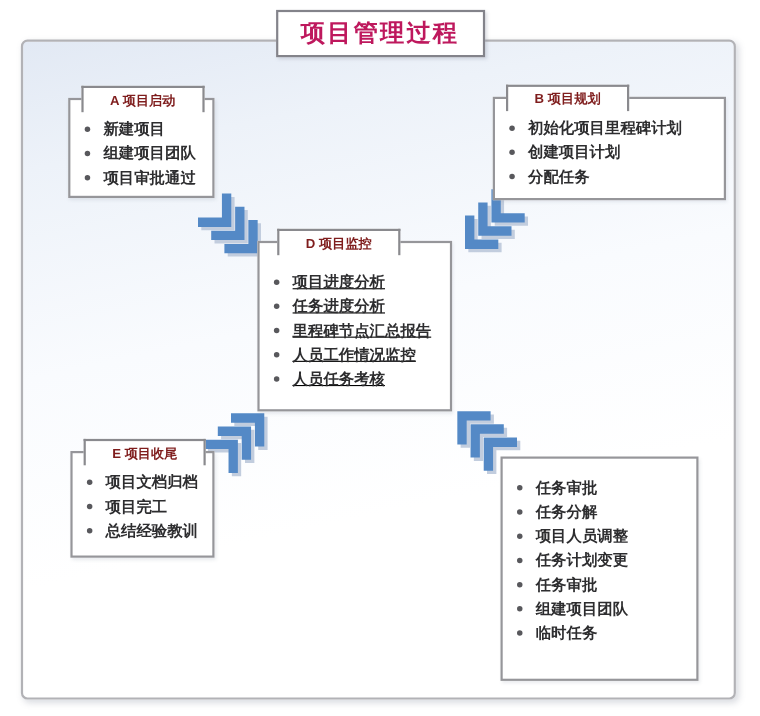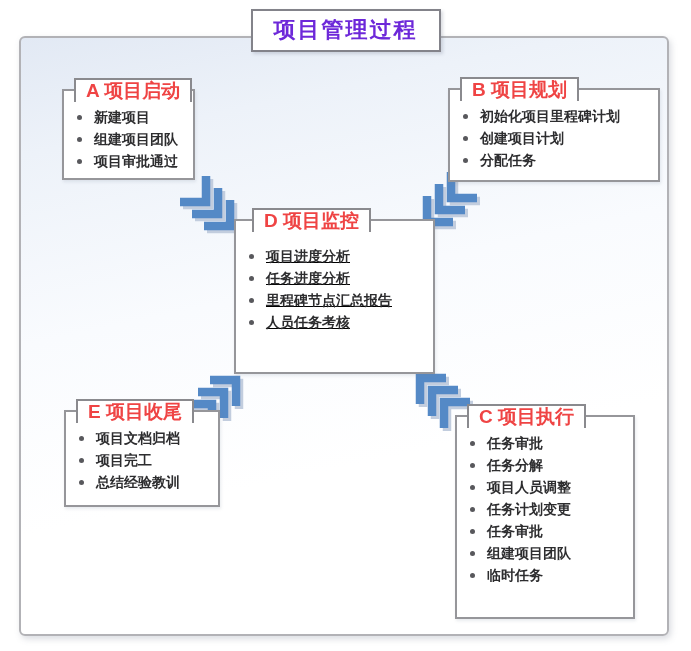--- a/index.html
+++ b/index.html
@@ -22,43 +22,43 @@
   }
   
   .title-box {
     position:absolute;
     top:9px; left:50%; transform:translateX(-50%);
     background:#ffffff;
     border:2px solid #83838a;
     padding:4px 21px 5px;
     font-size:22px; font-weight:bold;
     letter-spacing:2px;
-    color:#6d28d9;
+    color:#be185d;
     white-space:nowrap;
     box-shadow:2px 2px 3px rgba(110,120,140,0.25);
     z-index:5;
   }
   
   .pbox {
     position:absolute;
     background:#ffffff;
     border:2px solid #96969a;
     box-shadow:1px 2px 3px rgba(120,130,150,0.16);
     z-index:3;
   }
   .tab {
     position:absolute;
     top:-13px; left:10px;
     height:24px;
     background:#ffffff;
     border:2px solid #8a8a8e;
     border-bottom:none;
-    padding:2px 10px 0;
-    font-size:19px; font-weight:bold;
-    color:#ef4444;
+    padding:2px 24px 0;
+    font-size:12px; font-weight:bold;
+    color:#7f1d1d;
     white-space:nowrap;
     line-height:18px;
   }
   .pbox.center .tab { left:16px; }
   ul.items {
     list-style:none;
     margin:15px 0 18px;
     padding:0 18px 6px 0;
   }
   .pbox.center ul.items { margin-top:24px;text-decoration:underline; }
@@ -108,47 +108,45 @@
     <div class="tab">
       <span>B 项目规划</span>
     </div>
     <ul class="items">
         <li>初始化项目里程碑计划</li>
         <li>创建项目计划</li>
         <li>分配任务</li>
       </ul>
   </section>
 
-  <section class="pbox center" style="left:234px; top:219px; width:201px; height:155px;">
+  <section class="pbox center" style="left:234px; top:219px; width:177px; height:155px;">
     <div class="tab">
       <span>D 项目监控</span>
     </div>
     <ul class="items">
         <li>项目进度分析</li>
         <li>任务进度分析</li>
         <li>里程碑节点汇总报告</li>
+        <li>人员工作情况监控</li>
         <li>人员任务考核</li>
       </ul>
   </section>
 
-  <section class="pbox" style="left:64px; top:410px; width:156px; height:97px;">
+  <section class="pbox" style="left:64px; top:410px; width:131px; height:97px;">
     <div class="tab">
       <span>E 项目收尾</span>
     </div>
     <ul class="items">
         <li>项目文档归档</li>
         <li>项目完工</li>
         <li>总结经验教训</li>
       </ul>
   </section>
 
   <section class="pbox" style="left:455px; top:415px; width:180px; height:204px;">
-    <div class="tab">
-      <span>C 项目执行</span>
-    </div>
     <ul class="items">
         <li>任务审批</li>
         <li>任务分解</li>
         <li>项目人员调整</li>
         <li>任务计划变更</li>
         <li>任务审批</li>
         <li>组建项目团队</li>
         <li>临时任务</li>
       </ul>
   </section>

